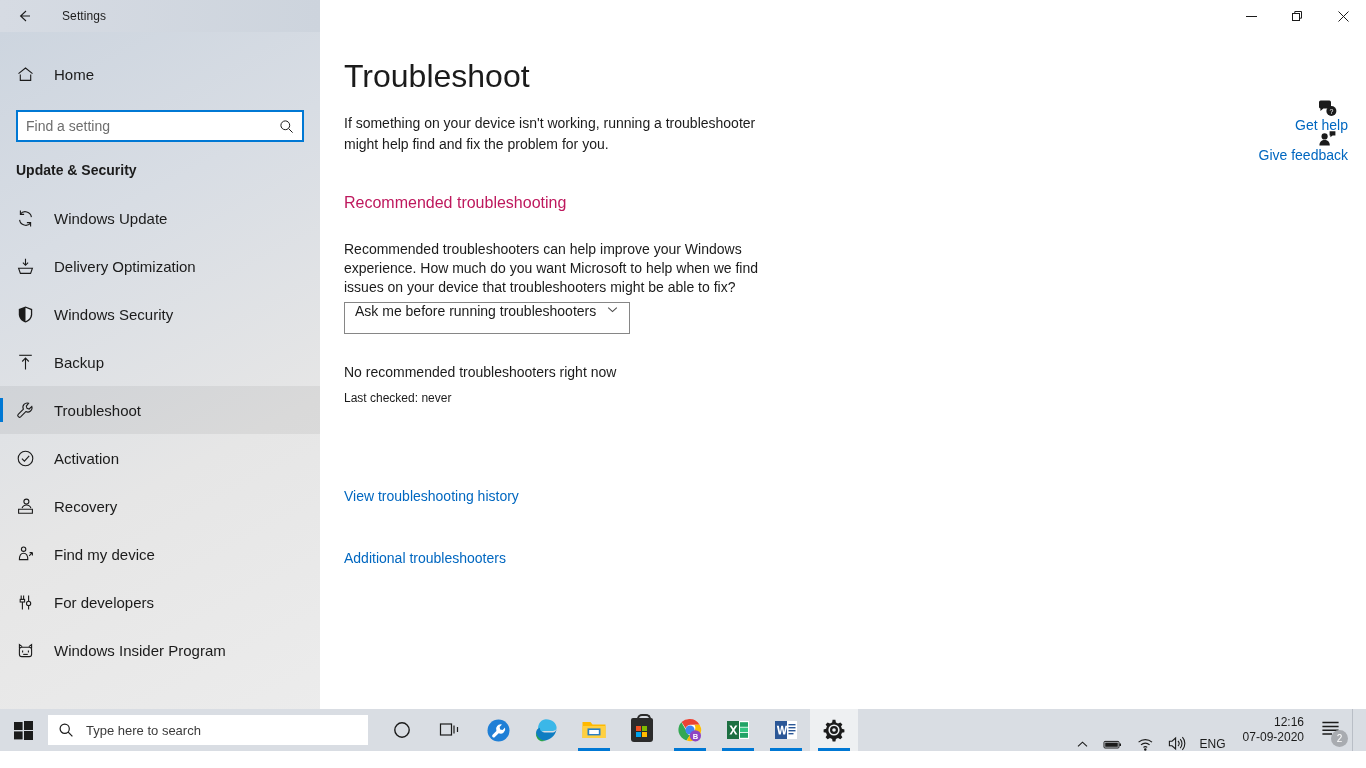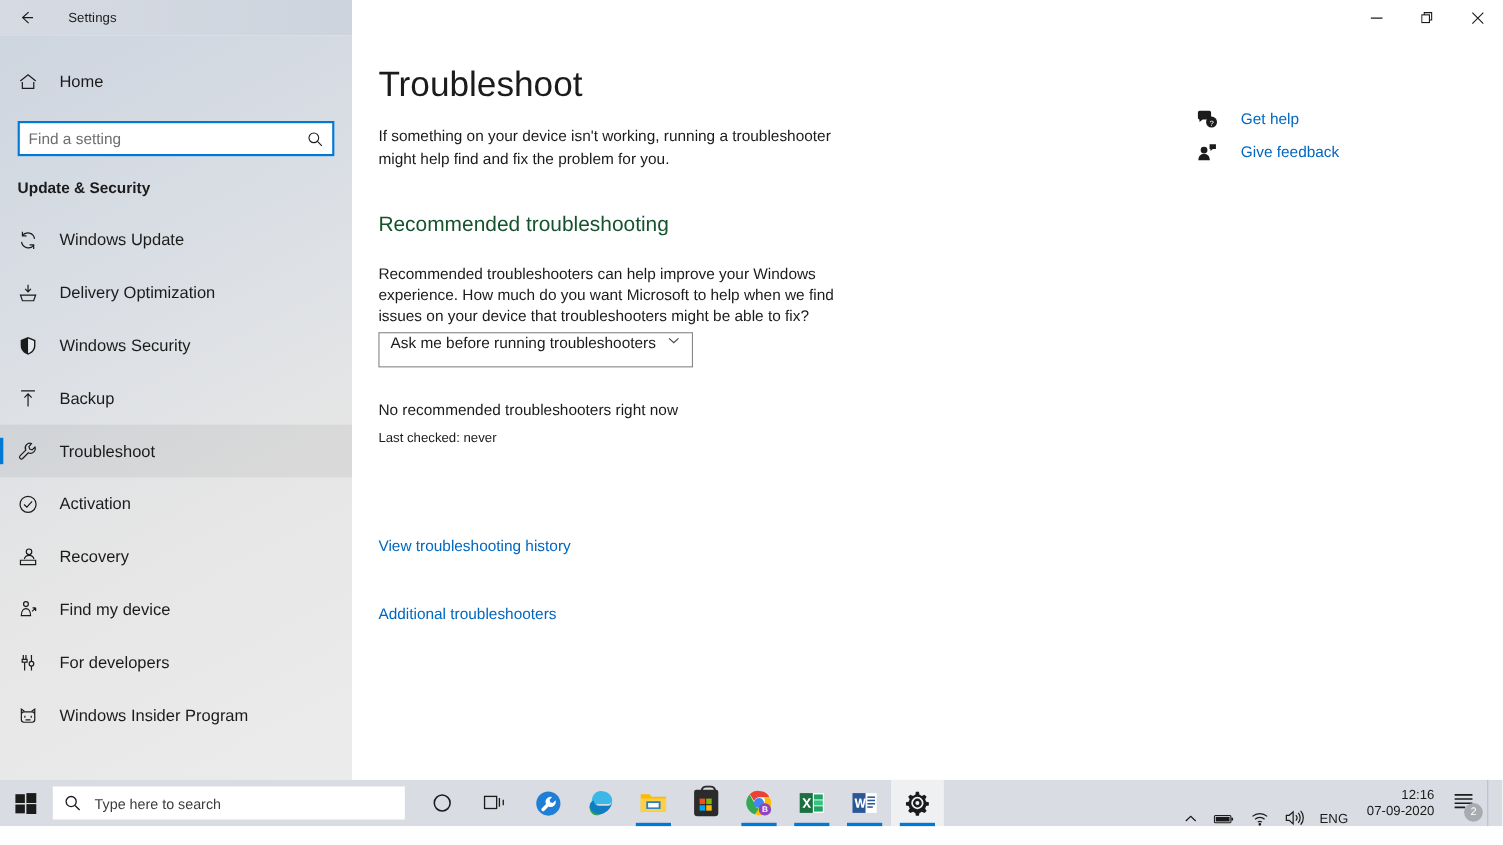--- a/index.html
+++ b/index.html
@@ -71,39 +71,39 @@
   .nav-item.selected { background:rgba(0,0,0,.055); }
   .nav-item.selected::before {
     content:""; position:absolute; left:0; top:12px; width:3px; height:24px; background:#0078d4;
   }
 
   
   .content { position:absolute; left:320px; top:32px; width:1046px; height:694px; background:#fff; }
   .page-title { position:absolute; left:24px; top:26px; font-size:32px; font-weight:normal; color:#1b1b1b; }
   .intro { position:absolute; left:24px; top:81px; width:430px; font-size:14px; line-height:21px; color:#1b1b1b; }
 
-  .h2 { position:absolute; left:24px; top:162px; font-size:19px; color:#14532d; }
+  .h2 { position:absolute; left:24px; top:162px; font-size:16px; color:#be185d; }
   .body-text { position:absolute; left:24px; top:208px; width:430px; font-size:14px; line-height:19px; color:#1b1b1b; }
 
   .dropdown {
     position:absolute; left:24px; top:270px; width:286px; height:32px;
     border:1px solid #868686; background:#fff; display:flex; align-items:flex-start;
     padding:0 10px; font-size:14px; color:#1b1b1b; justify-content:space-between;
   }
   .chev { color:#4a4a4a; display:flex; align-items:center; }
 
   .status-main { position:absolute; left:24px; top:332px; font-size:14px; color:#1b1b1b; }
   .status-sub { position:absolute; left:24px; top:359px; font-size:12px; color:#1b1b1b; }
 
   .link { color:#0067c0; font-size:14px; text-decoration:none; }
   .link-hist { position:absolute; left:24px; top:456px; }
   .link-addl { position:absolute; left:24px; top:518px; }
 
   .help-panel { position:absolute; left:768px; top:68px; width:260px; }
-  .help-row { display:flex; align-items:flex-start; height:30px; }
+  .help-row { display:flex; align-items:flex-end; height:30px;flex-direction:column; }
   .help-ico { width:30px; display:flex; align-items:center; justify-content:flex-start; color:#1b1b1b; }
   .help-row .link { margin-left:10px; }
 
   
   .taskbar {
     position:absolute; left:0; bottom:17px; width:1366px; height:42px;
     background:#d9dde3; display:flex; align-items:center;
   }
   .start-btn { width:46px; height:42px; display:flex; align-items:center; justify-content:center; }
   .tb-search {

